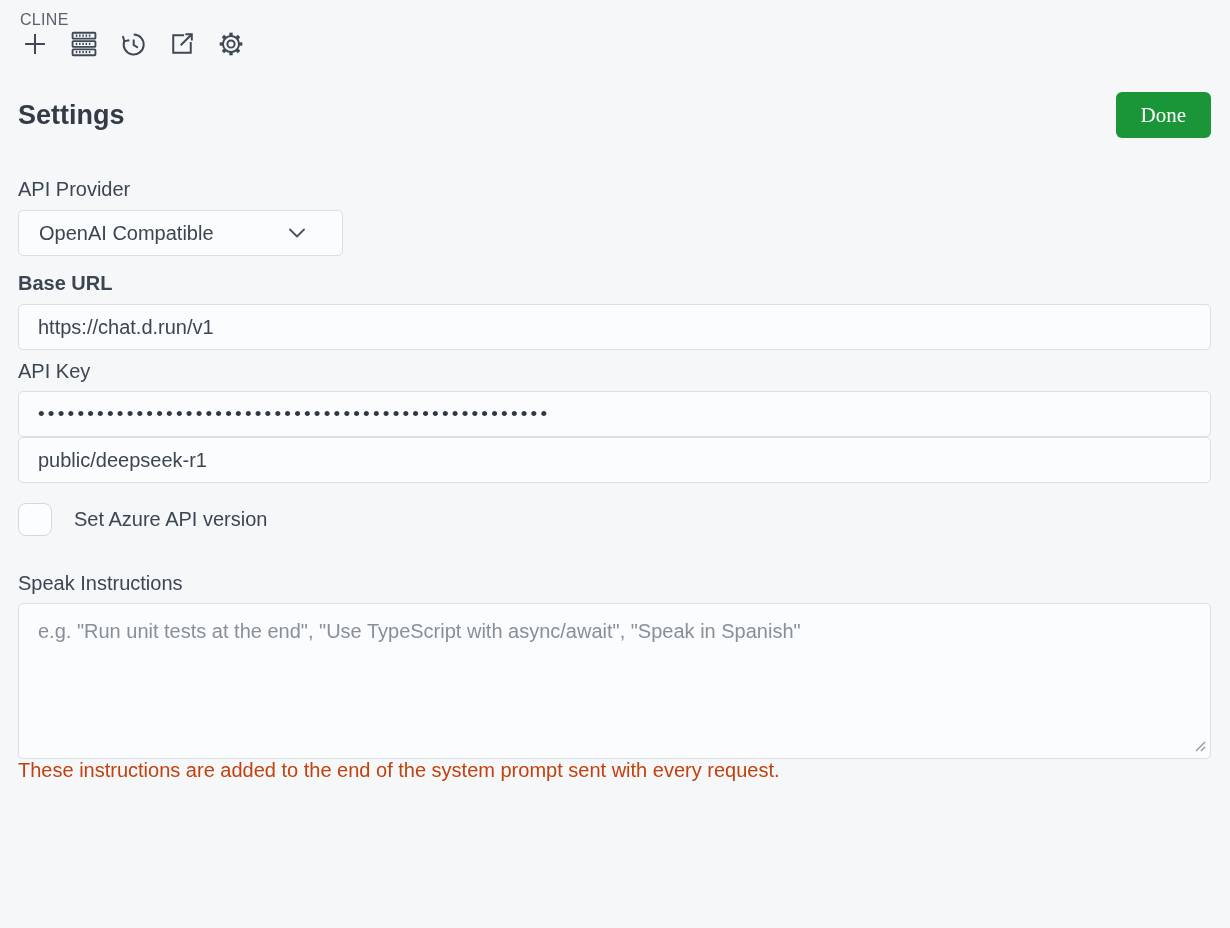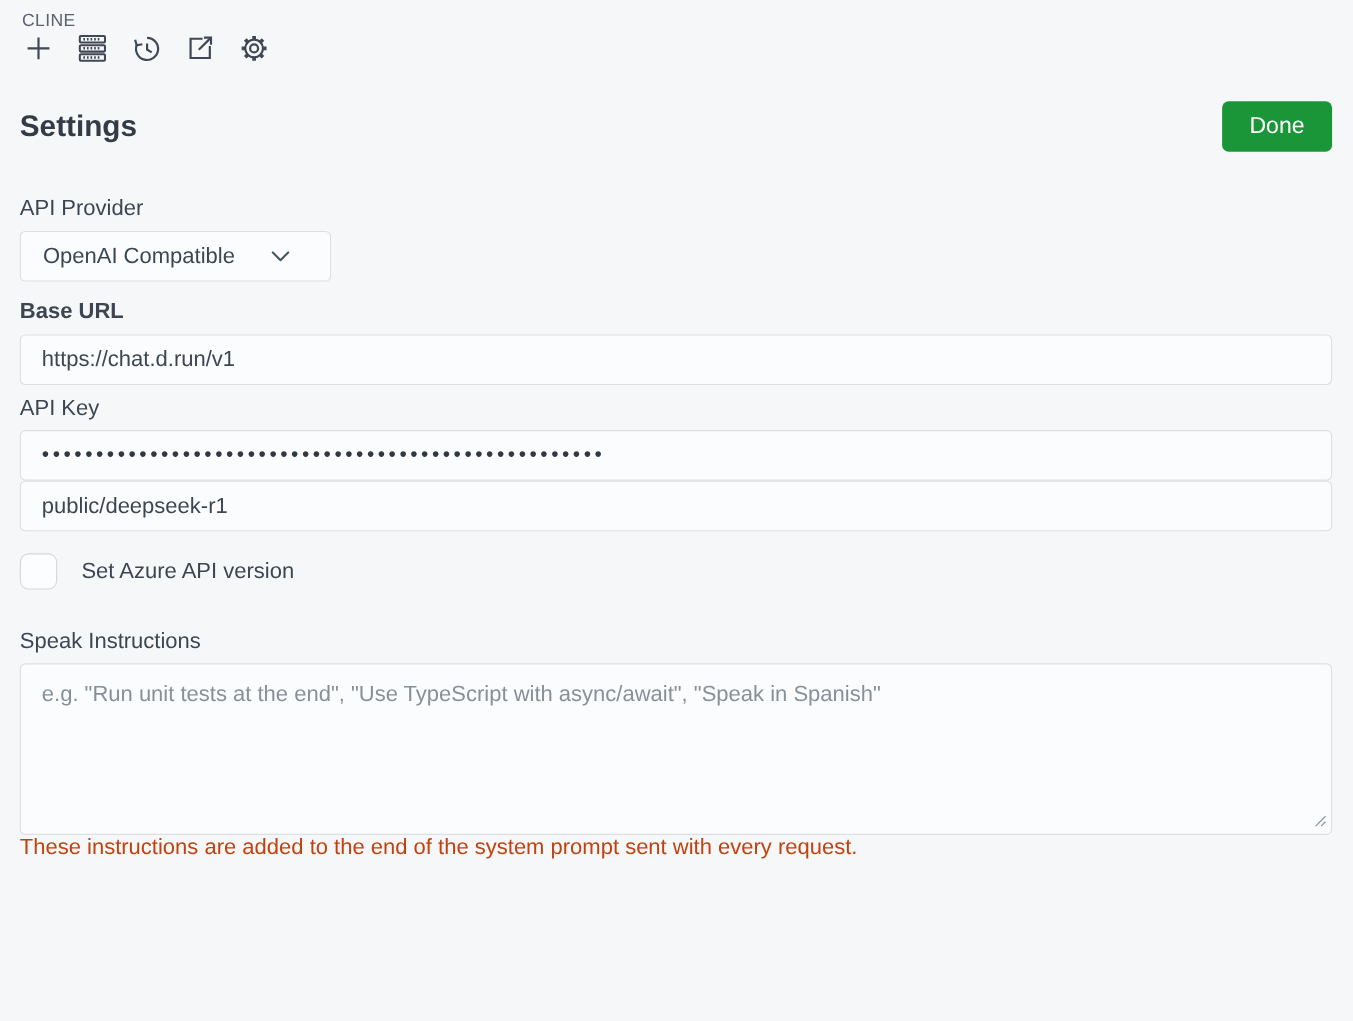--- a/index.html
+++ b/index.html
@@ -26,34 +26,34 @@
   }
   .icon-btn svg { display:block; }
 
   .settings-row {
     display:flex; justify-content:space-between; align-items:center;
     padding:0 19px 0 18px; margin-top:34px; height:46px;
   }
   .page-title { font-size:27px; font-weight:700; color:#323b46; margin:0; }
   .done-btn {
     background:#1a9639; color:#ffffff; border:none; border-radius:6px;
-    font-family:Liberation Sans, sans-serif;
+    font-family:Liberation Serif, serif;
     font-size:21px; height:46px; padding:0 25px; cursor:pointer;
   }
 
   .form { padding:0 19px 0 18px; }
   .field-label { font-size:20px; color:#3c4652; }
   .lbl-provider { margin-top:40px; margin-bottom:9px; }
   .lbl-baseurl  { margin-top:16px; margin-bottom:9px;font-weight:bold; }
   .lbl-apikey   { margin-top:10px; margin-bottom:8px; }
   .lbl-modelid  { margin-top:10px; margin-bottom:8px; }
   .lbl-custom   { margin-top:36px; margin-bottom:8px; }
 
   .select-box {
-    width:283px; height:46px;
+    width:325px; height:46px;
     background:#fbfcfd; border:1.5px solid #dcdfe3; border-radius:5px;
     display:flex; align-items:center; justify-content:space-between;
     padding:0 36px 0 20px; cursor:pointer;
   }
   .select-box .select-value { font-size:20px; color:#3c4652; }
   .select-box svg { flex:none; }
 
   .text-input {
     width:100%; height:46px;
     background:#fbfcfd; border:1.5px solid #dcdfe3; border-radius:5px;

